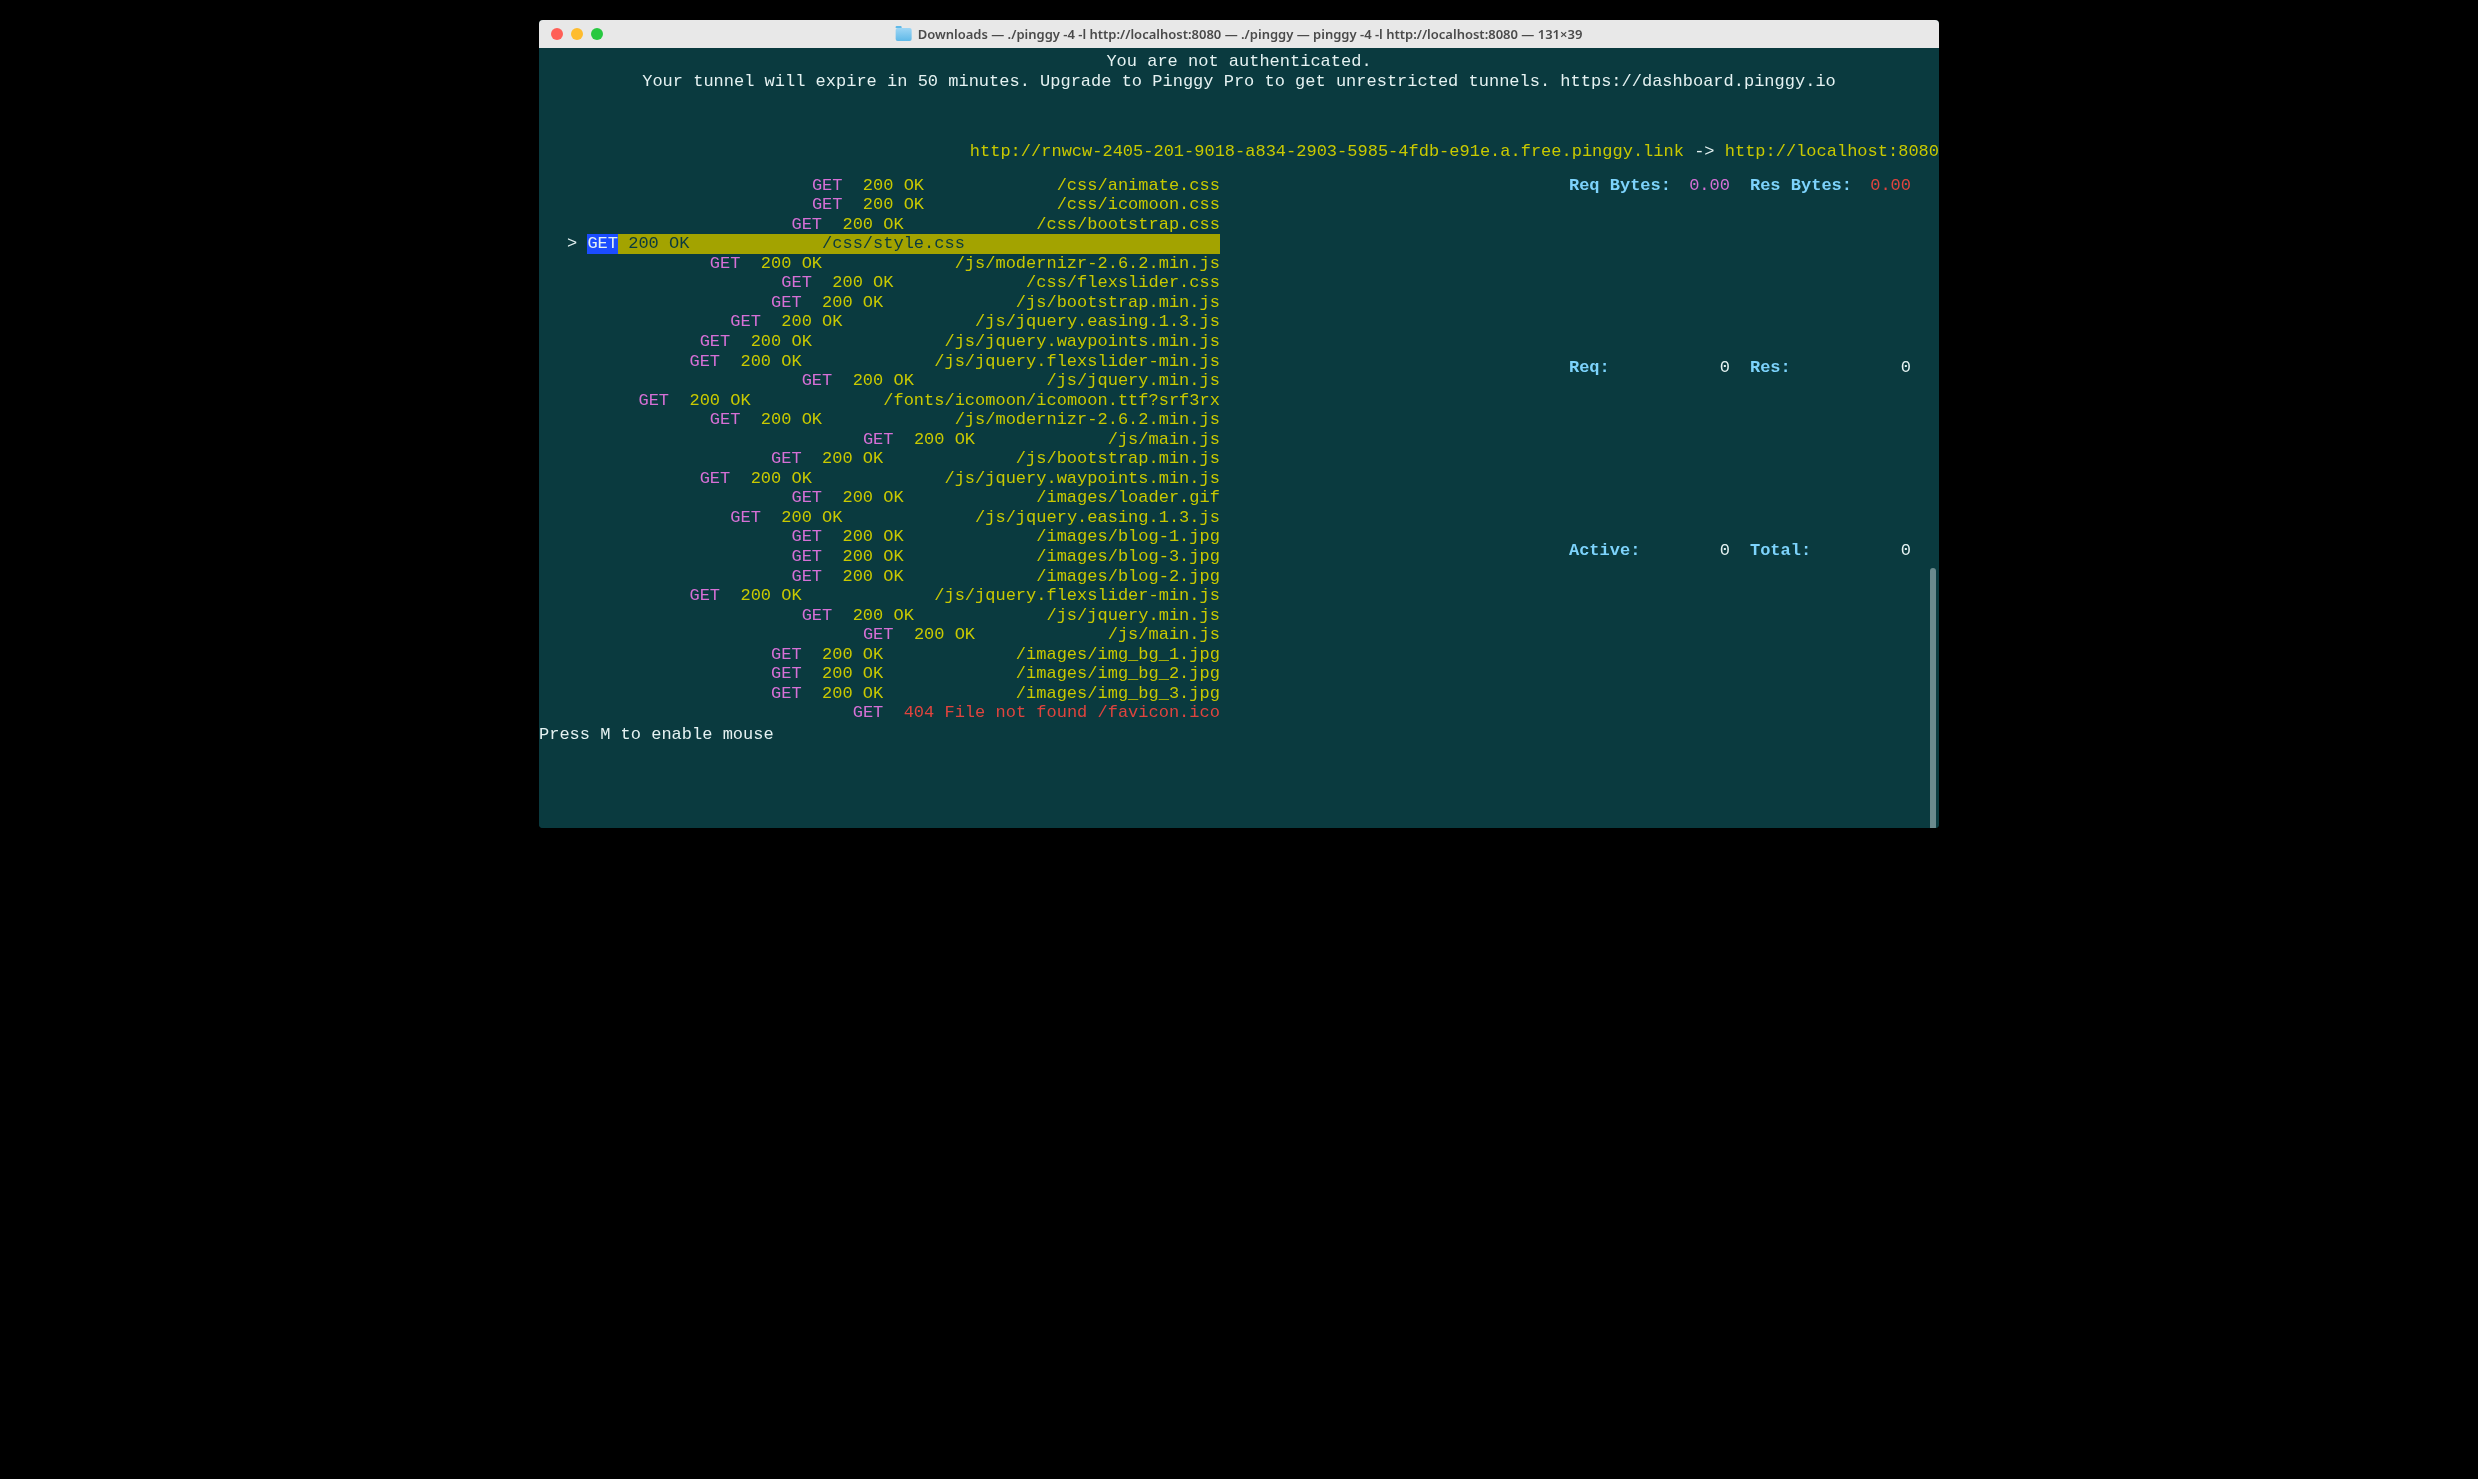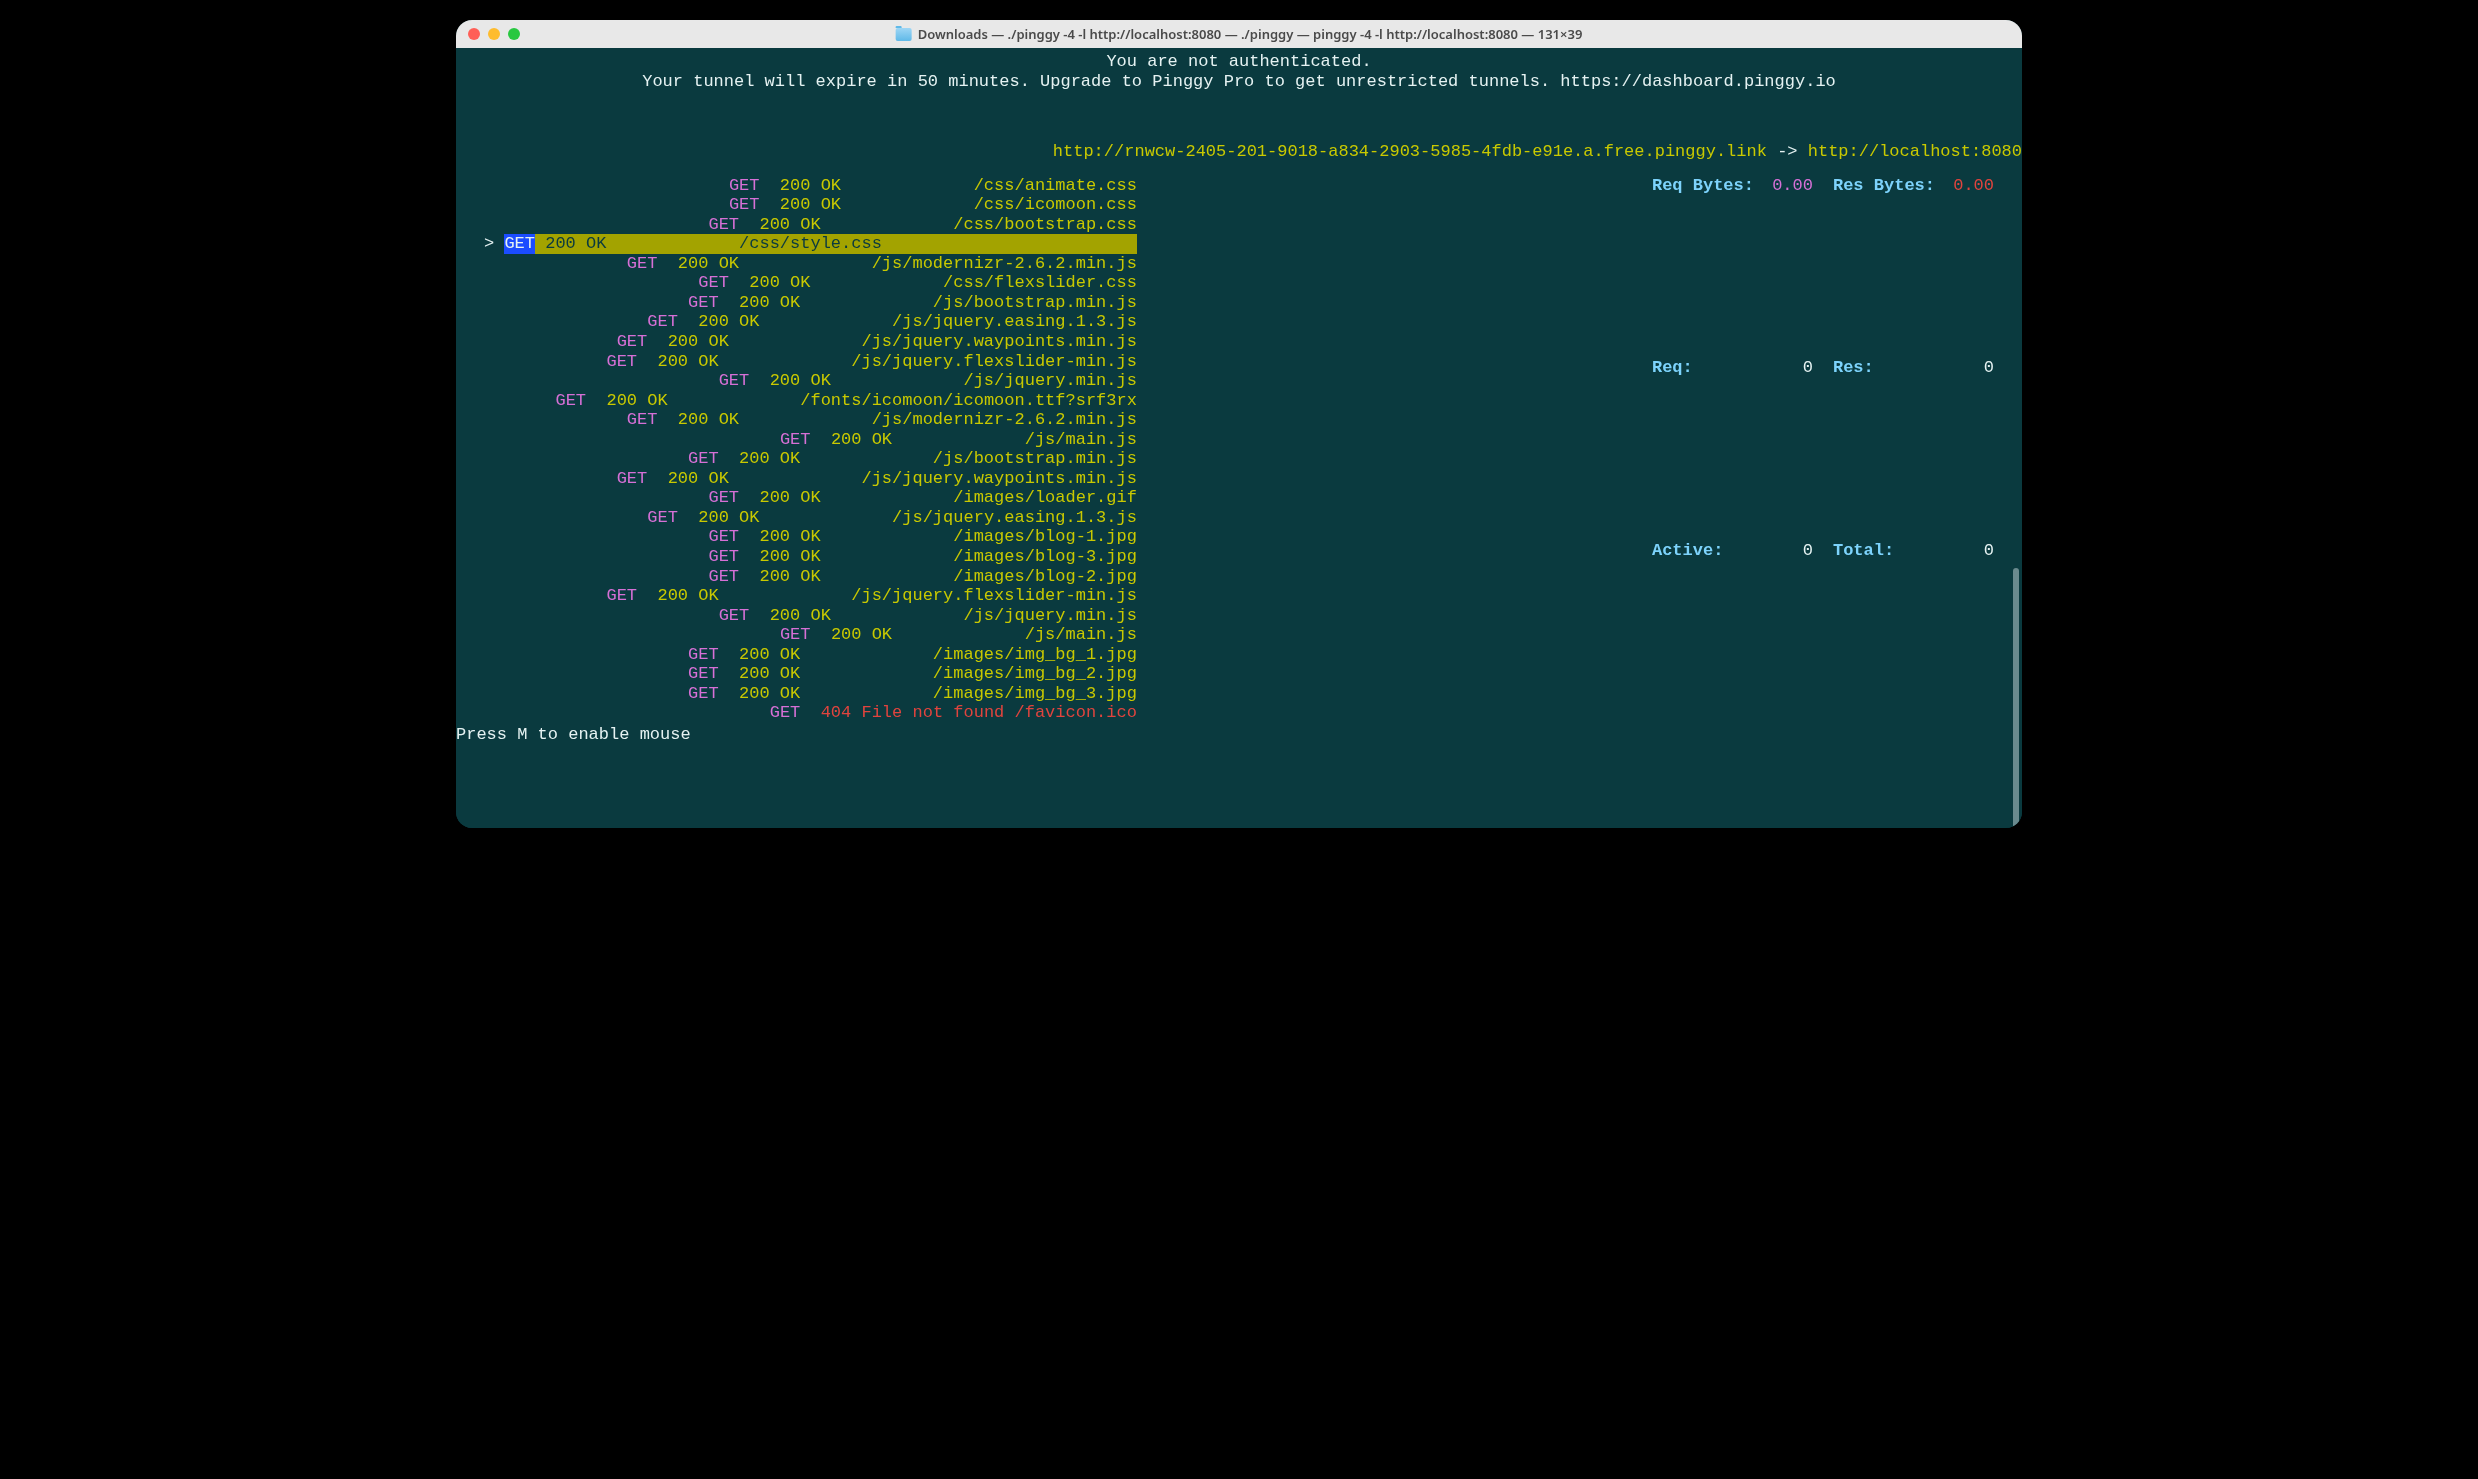--- a/index.html
+++ b/index.html
@@ -6,23 +6,23 @@
 body {
   background: #000;
   font-family: "SF Mono", Menlo, Monaco, "Courier New", monospace;
   font-size: 16px;
   display: flex;
   justify-content: center;
   align-items: flex-start;
   padding: 20px;
 }
 .window {
-  width: 1566px;
+  width: 1400px;
   background: #0a3a3f;
-  border-radius: 16px;
+  border-radius: 4px;
   overflow: hidden;
   box-shadow: 0 20px 60px rgba(0,0,0,0.6);
   position: relative;
 }
 .titlebar {
   height: 28px;
   background: #e8e8e8;
   display: flex;
   align-items: center;
   padding: 0 12px;

